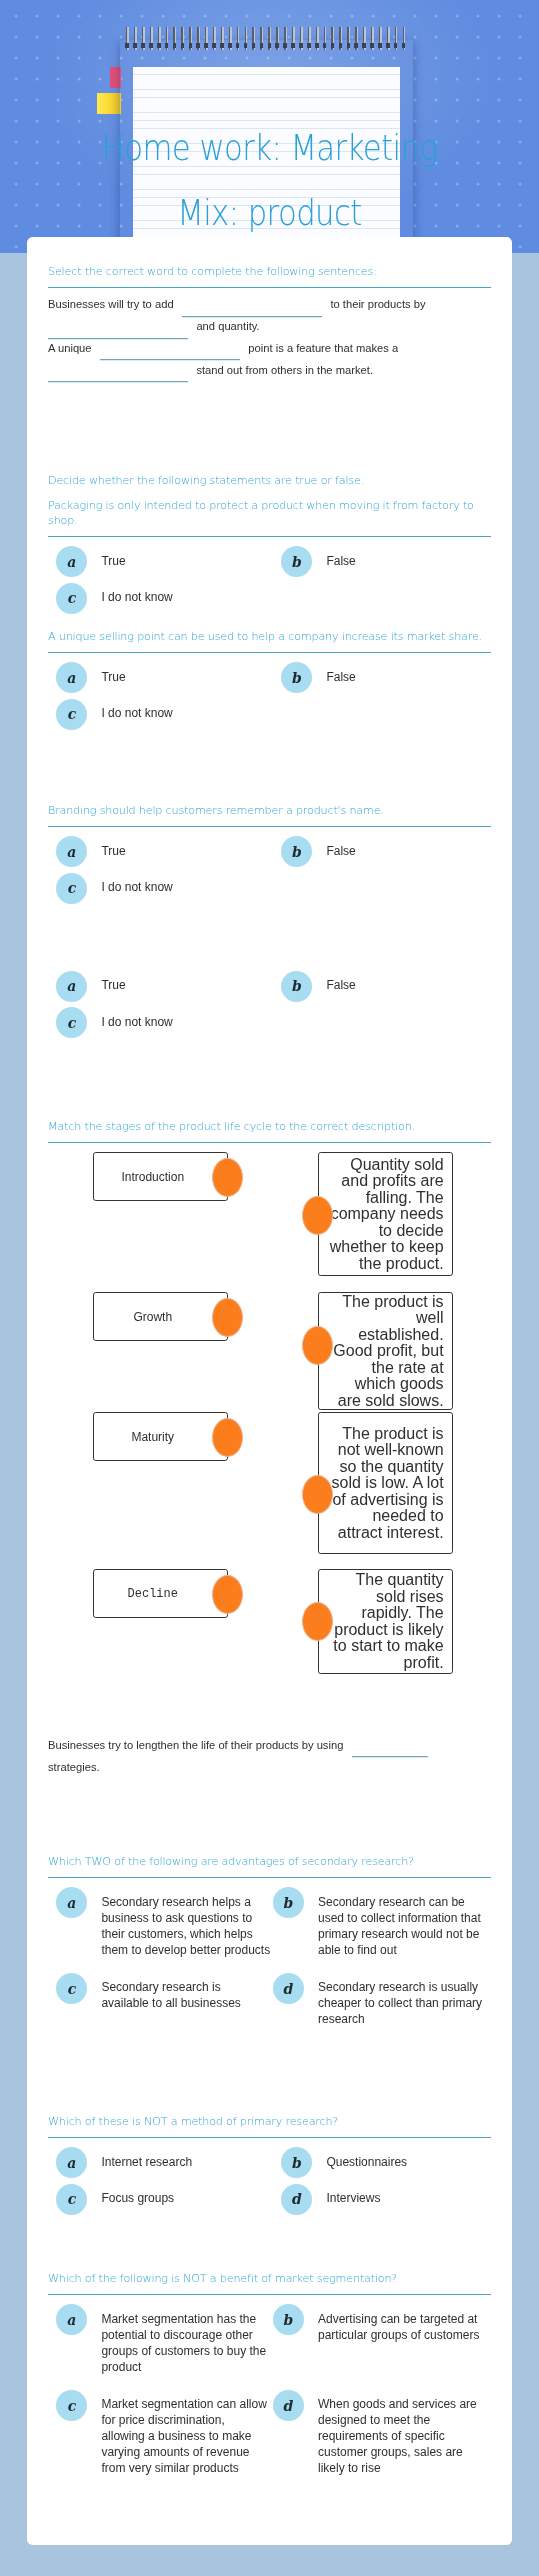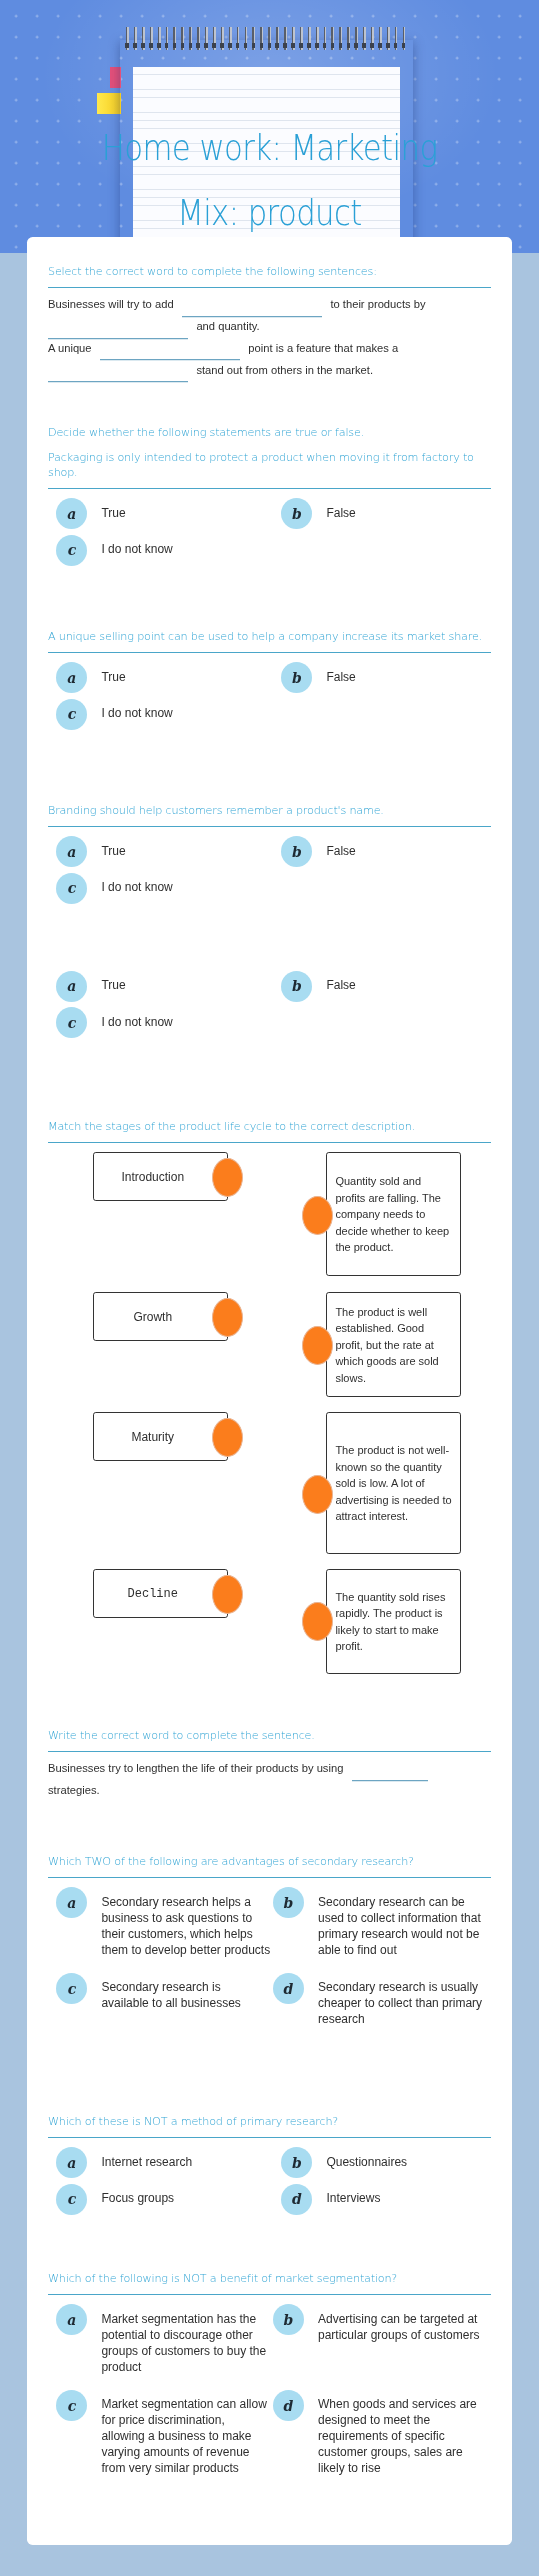--- a/index.html
+++ b/index.html
@@ -102,24 +102,24 @@
   }
   .match-area { position: relative; height: 548px; margin-top: 9.8px; }
   .stage-box {
     position: absolute; left: 45px; width: 135px; height: 49px;
     border: 0.9px solid #333; border-radius: 2.8px;
     display: flex; align-items: center; justify-content: center;
     font-family: "Liberation Sans", sans-serif; font-size: 12px; color: #2f2f2f;
     padding-right: 15.5px;
   }
   .desc-box {
-    position: absolute; left: 278px; width: 135px;
+    position: absolute; left: 270px; width: 135px;
     border: 0.9px solid #333; border-radius: 2.8px;
-    display: flex; align-items: center; justify-content: center; text-align: left;
-    font-family: "Liberation Sans", sans-serif; font-size: 11px; line-height: 16.5px; color: #2f2f2f;
+    display: flex; align-items: center; justify-content: center; text-align: right;
+    font-family: "Liberation Sans", sans-serif; font-size: 16px; line-height: 16.5px; color: #2f2f2f;
     padding: 9.8px 8.4px;
     background: #fff;
   }
   .dot {
     position: absolute; width: 31px; height: 39px; border-radius: 50%;
     background: #fb7d1c; border: 1.1px solid #e9b391; z-index: 2; cursor: pointer;
   }
   .stage-dot { left: 164px; }
   .desc-dot { left: 254px; }
 </style>
@@ -158,21 +158,21 @@
         <span>point is a feature that makes a</span>
       </div>
       <div class="line" style="margin-left:-8.4px;">
         <span class="blank" style="width:140px"></span>
         <span>stand out from others in the market.</span>
       </div>
     </div>
   </div>
 
   <div class="section" style="top:188px;">
-    <div class="section-title" style="border:none;padding-bottom:0;">Decide whether the following statements are true or false.</div>
+    <div class="section-title" style="border:none;padding-bottom:0;margin-top:48px;">Decide whether the following statements are true or false.</div>
     <div class="section-title sub-title">Packaging is only intended to protect a product when moving it from factory to shop.</div>
     <div class="options">
       <div class="option">
           <span class="bubble">a</span>
           <span class="opt-text">True</span>
         </div>
       <div class="option">
           <span class="bubble">b</span>
           <span class="opt-text">False</span>
         </div>
@@ -239,37 +239,36 @@
   <div class="section" style="top:882px;">
     <div class="section-title">Match the stages of the product life cycle to the correct description.</div>
     <div class="match-area">
       <div class="stage-box" style="top:0px;">Introduction</div>
       <div class="dot stage-dot" style="top:5.6px;"></div>
       <div class="desc-box" style="top:0px;height:124px;">Quantity sold and profits are falling. The company needs to decide whether to keep the product.</div>
       <div class="dot desc-dot" style="top:44px;"></div>
 
       <div class="stage-box" style="top:140px;">Growth</div>
       <div class="dot stage-dot" style="top:146px;"></div>
-      <div class="desc-box" style="top:140px;height:105px;">The product is well established. Good profit, but the rate at which goods are sold slows.</div>
+      <div class="desc-box" style="top:140px;height:118px;">The product is well established. Good profit, but the rate at which goods are sold slows.</div>
       <div class="dot desc-dot" style="top:174px;"></div>
 
       <div class="stage-box" style="top:260px;">Maturity</div>
       <div class="dot stage-dot" style="top:266px;"></div>
       <div class="desc-box" style="top:260px;height:142px;">The product is not well-known so the quantity sold is low. A lot of advertising is needed to attract interest.</div>
       <div class="dot desc-dot" style="top:323px;"></div>
 
       <div class="stage-box" style="top:417px;font-family:Liberation Mono, monospace;">Decline</div>
       <div class="dot stage-dot" style="top:423px;"></div>
       <div class="desc-box" style="top:417px;height:105px;">The quantity sold rises rapidly. The product is likely to start to make profit.</div>
       <div class="dot desc-dot" style="top:450px;"></div>
     </div>
   </div>
 
   <div class="section" style="top:1491px;">
-    <div class="section-title">Write the correct word to complete the sentence.</div>
     <div class="sentence">
       <div class="line">
         <span>Businesses try to lengthen the life of their products by using</span>
         <span class="blank" style="width:76px"></span>
       </div>
       <div class="line">
         <span>strategies.</span>
       </div>
     </div>
   </div>

